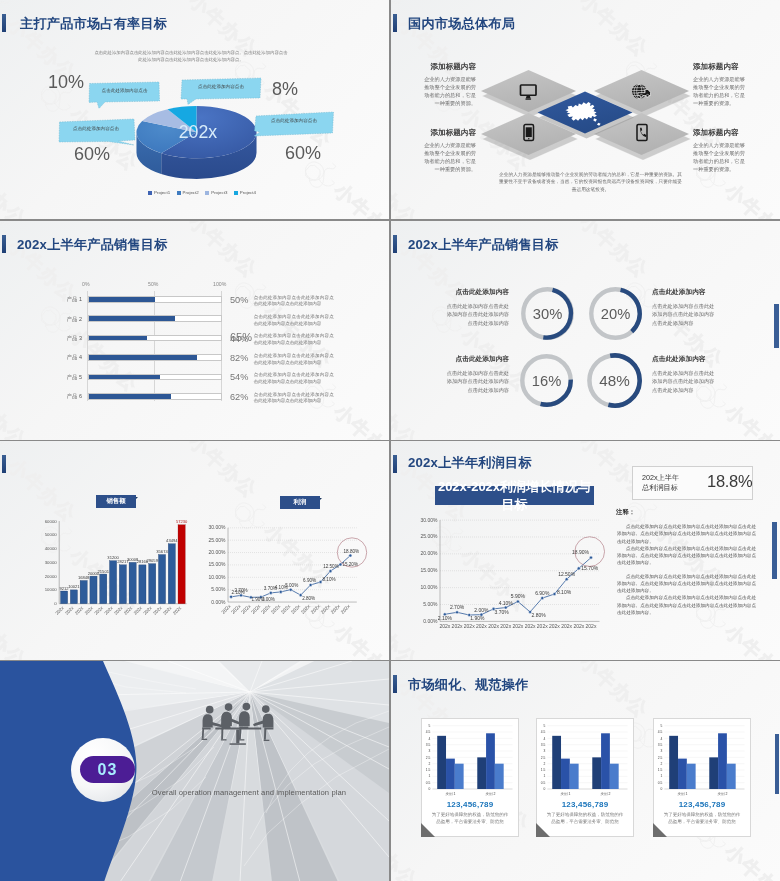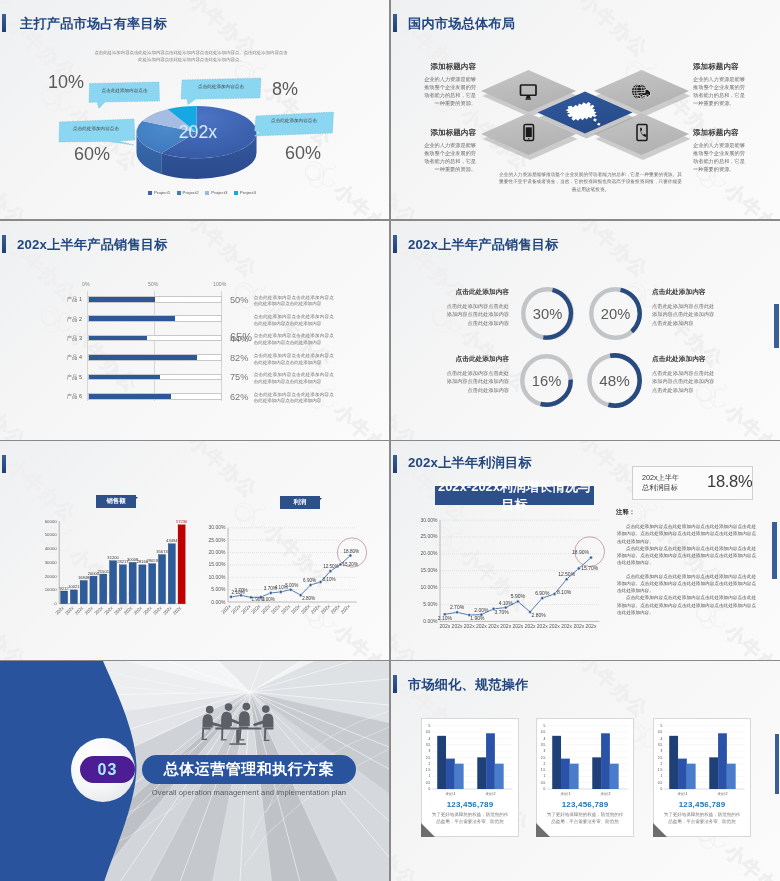--- a/index.html
+++ b/index.html
@@ -435,21 +435,21 @@
         <div class="hbar-val" style="left:230px;top:112.6px;font-size:9.2px">44%</div>
         <div class="hbar-desc" style="left:253.7px;top:112.3px;width:80px;font-size:4.5px;line-height:1.55;text-align:justify">点击此处添加内容点击此处添加内容点击此处添加内容点击此处添加内容</div>
         <div class="hbar-cat" style="left:36px;top:133.29999999999998px;width:46px;font-size:5.4px">产品 4</div>
         <div class="hbar-track" style="left:88px;top:133.2px;width:134px;height:6.6px"></div>
         <div class="hbar-fill" style="left:89px;top:134.2px;width:108.24px;height:4.6px"></div>
         <div class="hbar-val" style="left:230px;top:132px;font-size:9.2px">82%</div>
         <div class="hbar-desc" style="left:253.7px;top:131.7px;width:80px;font-size:4.5px;line-height:1.55;text-align:justify">点击此处添加内容点击此处添加内容点击此处添加内容点击此处添加内容</div>
         <div class="hbar-cat" style="left:36px;top:152.7px;width:46px;font-size:5.4px">产品 5</div>
         <div class="hbar-track" style="left:88px;top:152.6px;width:134px;height:6.6px"></div>
         <div class="hbar-fill" style="left:89px;top:153.6px;width:71.28px;height:4.6px"></div>
-        <div class="hbar-val" style="left:230px;top:151.4px;font-size:9.2px">75%</div>
+        <div class="hbar-val" style="left:230px;top:151.4px;font-size:9.2px">54%</div>
         <div class="hbar-desc" style="left:253.7px;top:151.1px;width:80px;font-size:4.5px;line-height:1.55;text-align:justify">点击此处添加内容点击此处添加内容点击此处添加内容点击此处添加内容</div>
         <div class="hbar-cat" style="left:36px;top:172.1px;width:46px;font-size:5.4px">产品 6</div>
         <div class="hbar-track" style="left:88px;top:172px;width:134px;height:6.6px"></div>
         <div class="hbar-fill" style="left:89px;top:173px;width:81.84px;height:4.6px"></div>
         <div class="hbar-val" style="left:230px;top:170.8px;font-size:9.2px">62%</div>
         <div class="hbar-desc" style="left:253.7px;top:170.5px;width:80px;font-size:4.5px;line-height:1.55;text-align:justify">点击此处添加内容点击此处添加内容点击此处添加内容点击此处添加内容</div>
       </div>
 </div>
 
 <div class="cell c3">
@@ -954,21 +954,20 @@
       <path d="M60 96 h180 v8 h-180 z"></path>
       <path d="M142 104 h12 v54 h-12 z"></path>
       <path d="M116 158 h64 v6 h-64 z"></path>
 
       <path d="M86 76 l28 0 l4 18 l-36 0 z" fill="#5c6066"></path>
     </g>
 
     <circle cx="103" cy="109" r="32" fill="url(#circg)"></circle>
   </svg>
   <div class="sec-num" style="left:80px;top:95px;width:55px;height:27px;font-size:16px;letter-spacing:1px">03</div>
-  <div class="sec-pill" style="left:142px;top:94px;width:214px;height:29px;font-size:15px;letter-spacing:0.5px">总体运营管理和执行方案</div>
   <div class="abs" style="left:142px;top:127px;width:214px;text-align:center;font-size:7.6px;color:#5a5a5a;letter-spacing:0.1px">Overall operation management and implementation plan</div>
 </div>
 
 <div class="cell c7 r3">
   <div class="slide-bg"></div>
   <div class="wmlayer">
         <div class="wmtile" style="left: -6px; top: -18px; transform: rotate(42deg);">
           <svg width="36" height="36" viewBox="0 0 60 60" style="margin-right:3px">
             <g fill="none" stroke="#efefef" stroke-width="1.4" stroke-linejoin="round" stroke-linecap="round">
               <path d="M33 5 h7 v6 l-6 4 c-4 3 -4 7 -1.5 10.5 l8 11 c4.5 6 3.5 13.5 -2.5 17 c-6 3.5 -13.5 1 -17 -4"></path>

